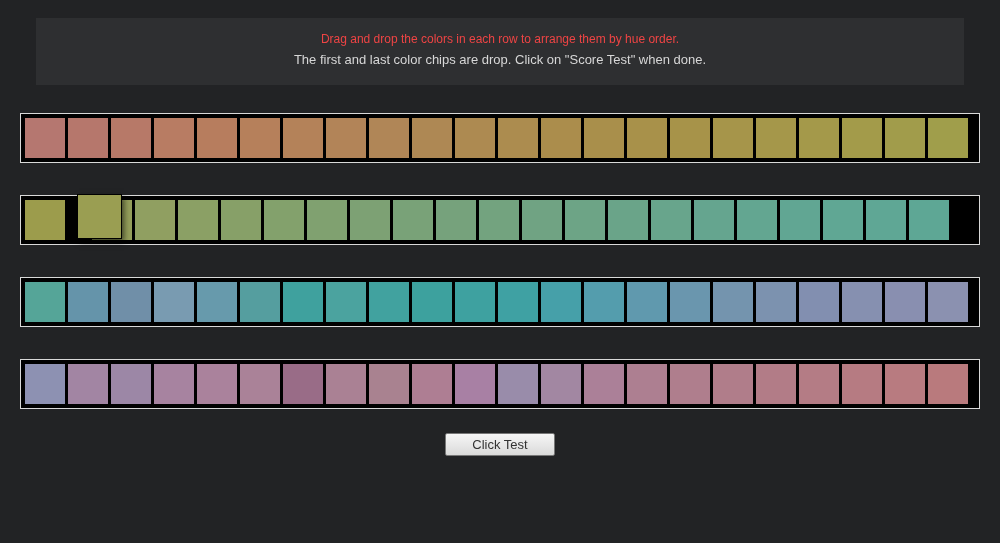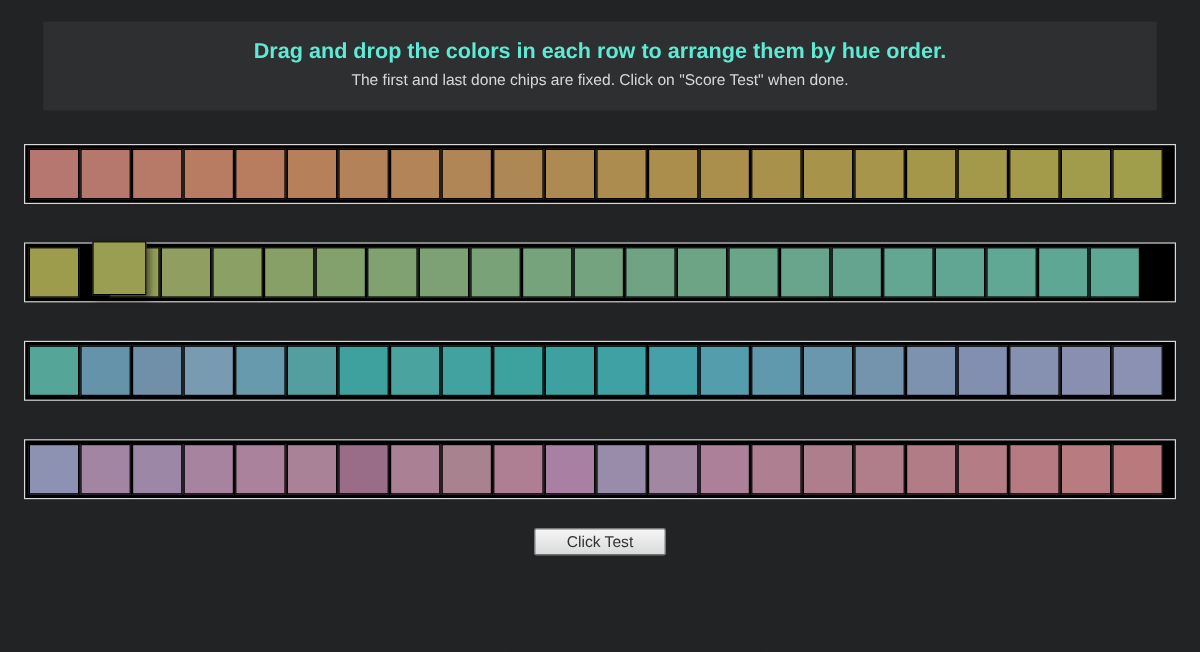--- a/index.html
+++ b/index.html
@@ -18,23 +18,23 @@
     .container {
       padding: 18px;
     }
     .instructions {
       background: #2e2f31;
       padding: 14px 20px 18px 20px;
       margin: 0 18px 28px 18px;
       text-align: center;
     }
     .instr-title {
-      color: #5eead4;
-      font-weight: bold;
-      font-size: 18px;
+      color: #ef4444;
+      font-weight: normal;
+      font-size: 12px;
       margin-bottom: 6px;
     }
     .instr-sub {
       color: #d7d7d7;
       font-size: 13px;
     }
     .rows-wrap {
       padding: 0 2px;
     }
     .color-row {
@@ -88,21 +88,21 @@
       flex-shrink: 0;
     }
   </style>
 </head>
 <body>
 
 <div class="container">
 
   <div class="instructions">
     <div class="instr-title">Drag and drop the colors in each row to arrange them by hue order.</div>
-    <div class="instr-sub">The first and last done chips are fixed. Click on "Score Test" when done.</div>
+    <div class="instr-sub">The first and last color chips are drop. Click on "Score Test" when done.</div>
   </div>
 
   <div class="rows-wrap">
     <div class="color-row">
         <div class="chip fixed" style="background: rgb(181, 119, 112);"></div>
         <div class="chip movable" style="background: rgb(182, 119, 108);"></div>
         <div class="chip movable" style="background: rgb(183, 121, 104);"></div>
         <div class="chip movable" style="background: rgb(184, 124, 99);"></div>
         <div class="chip movable" style="background: rgb(183, 125, 94);"></div>
         <div class="chip movable" style="background: rgb(182, 128, 91);"></div>

